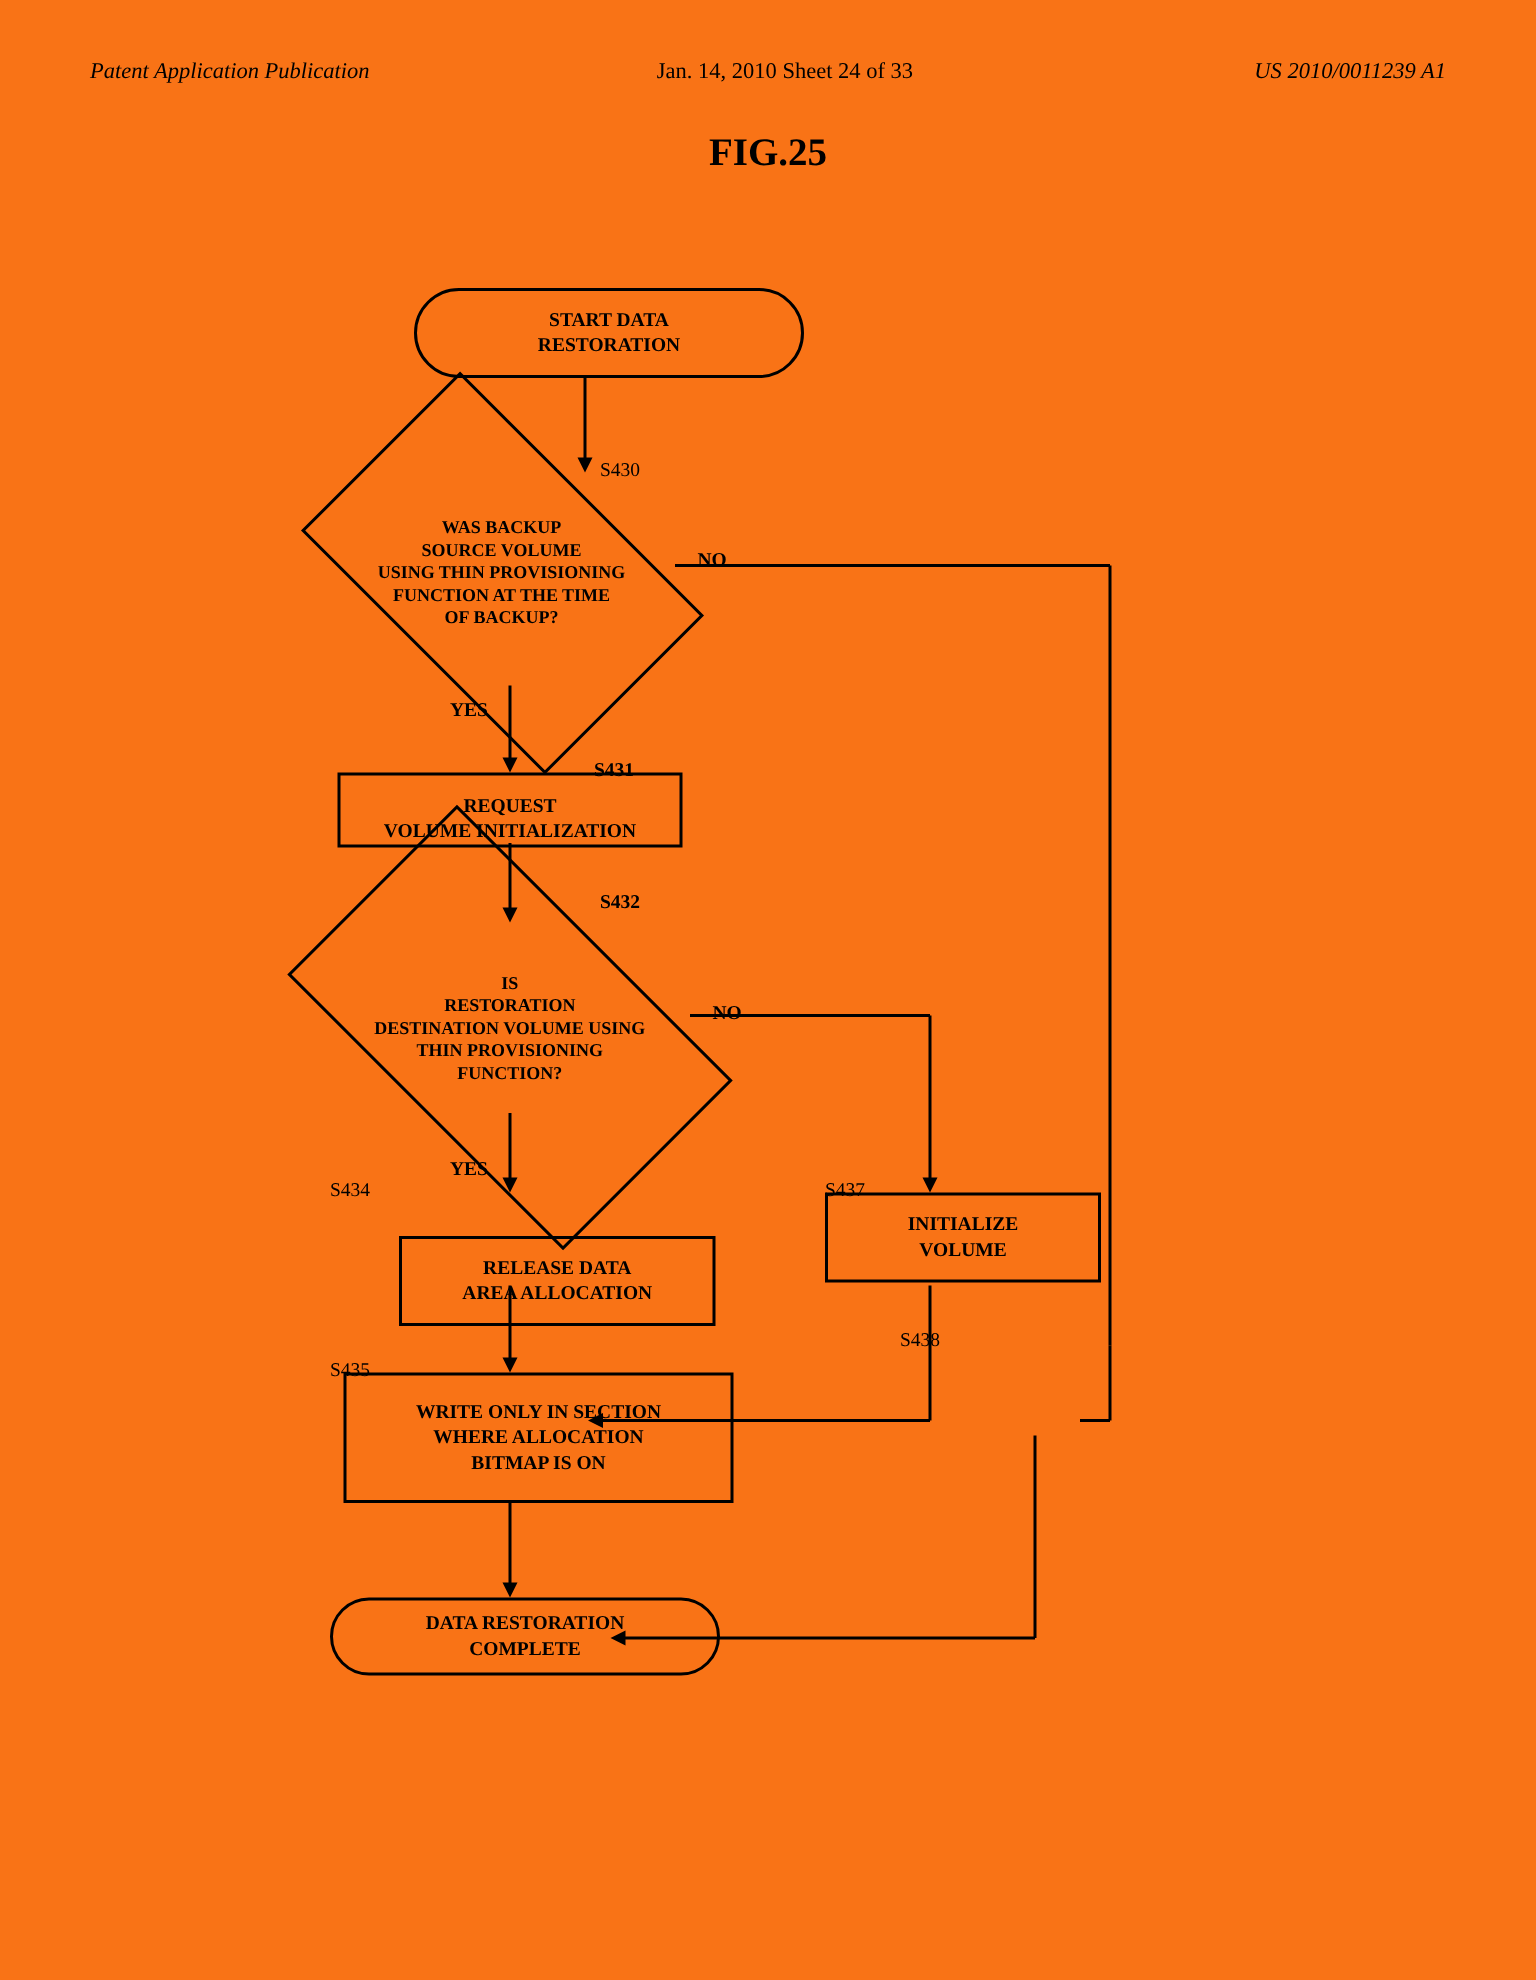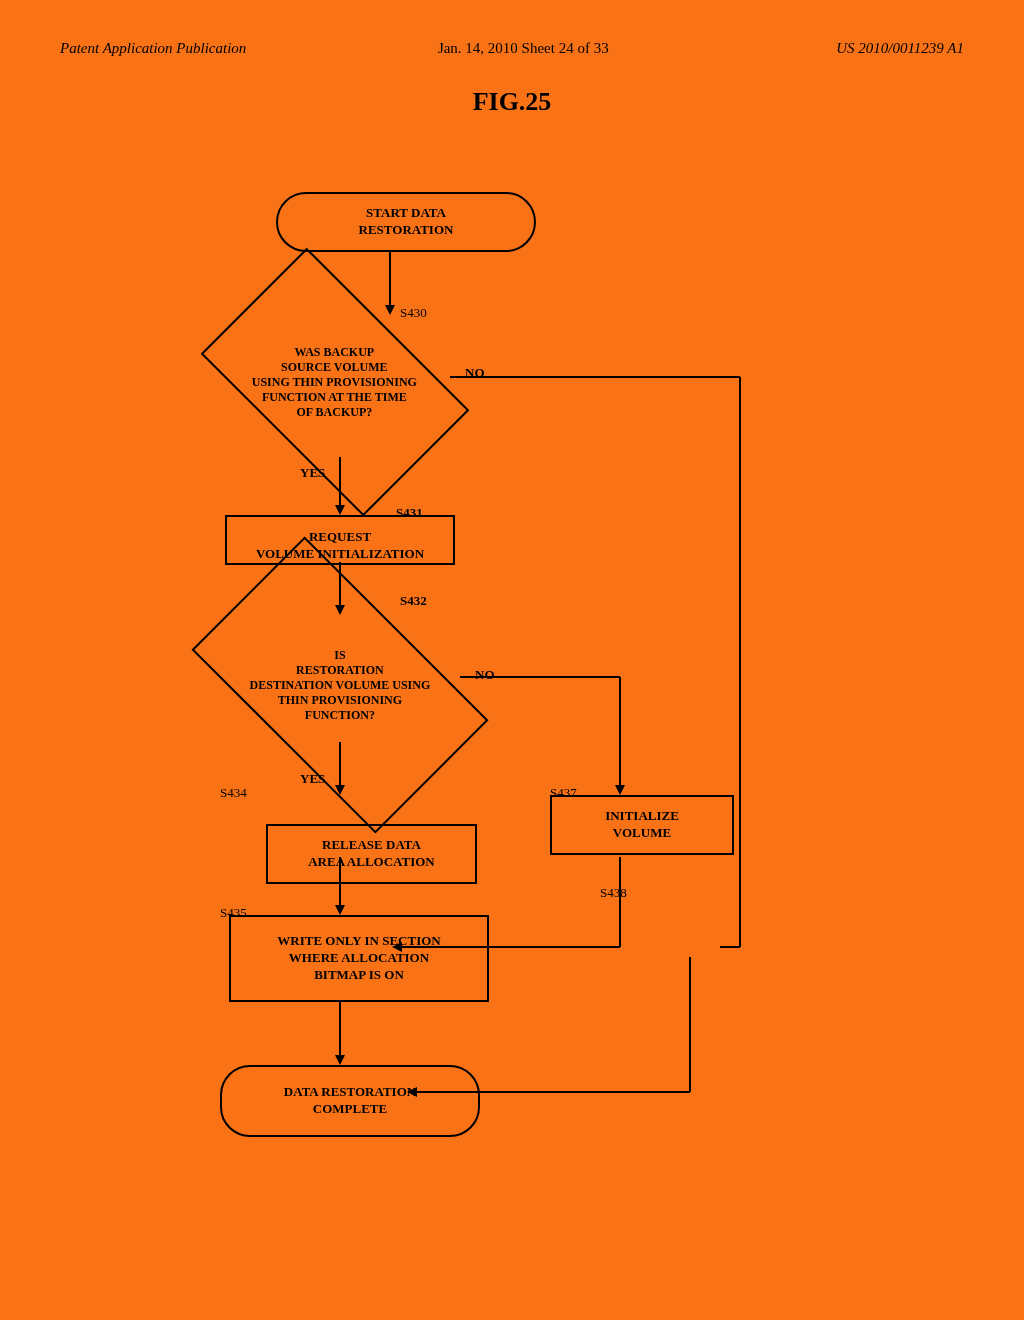--- a/index.html
+++ b/index.html
@@ -215,19 +215,19 @@
 
     <div class="shape rect" style="left:145px; top:768px; width:260px; height:87px;margin-left:24px;">
       <span style="white-space:pre; line-height:1.3;">WRITE ONLY IN SECTION
 WHERE ALLOCATION
 BITMAP IS ON</span>
     </div>
 
     <div class="step-label" style="left:540px; top:738px;">S438</div>
 
 
-    <div class="shape rounded-rect" style="left:160px; top:918px; width:260px; height:72px;">
+    <div class="shape rounded-rect" style="left:160px; top:918px; width:260px; height:52px;">
       <span style="white-space:pre; line-height:1.3;">DATA RESTORATION
 COMPLETE</span>
     </div>
 
   </div>
 </div>
 
 </body></html>

